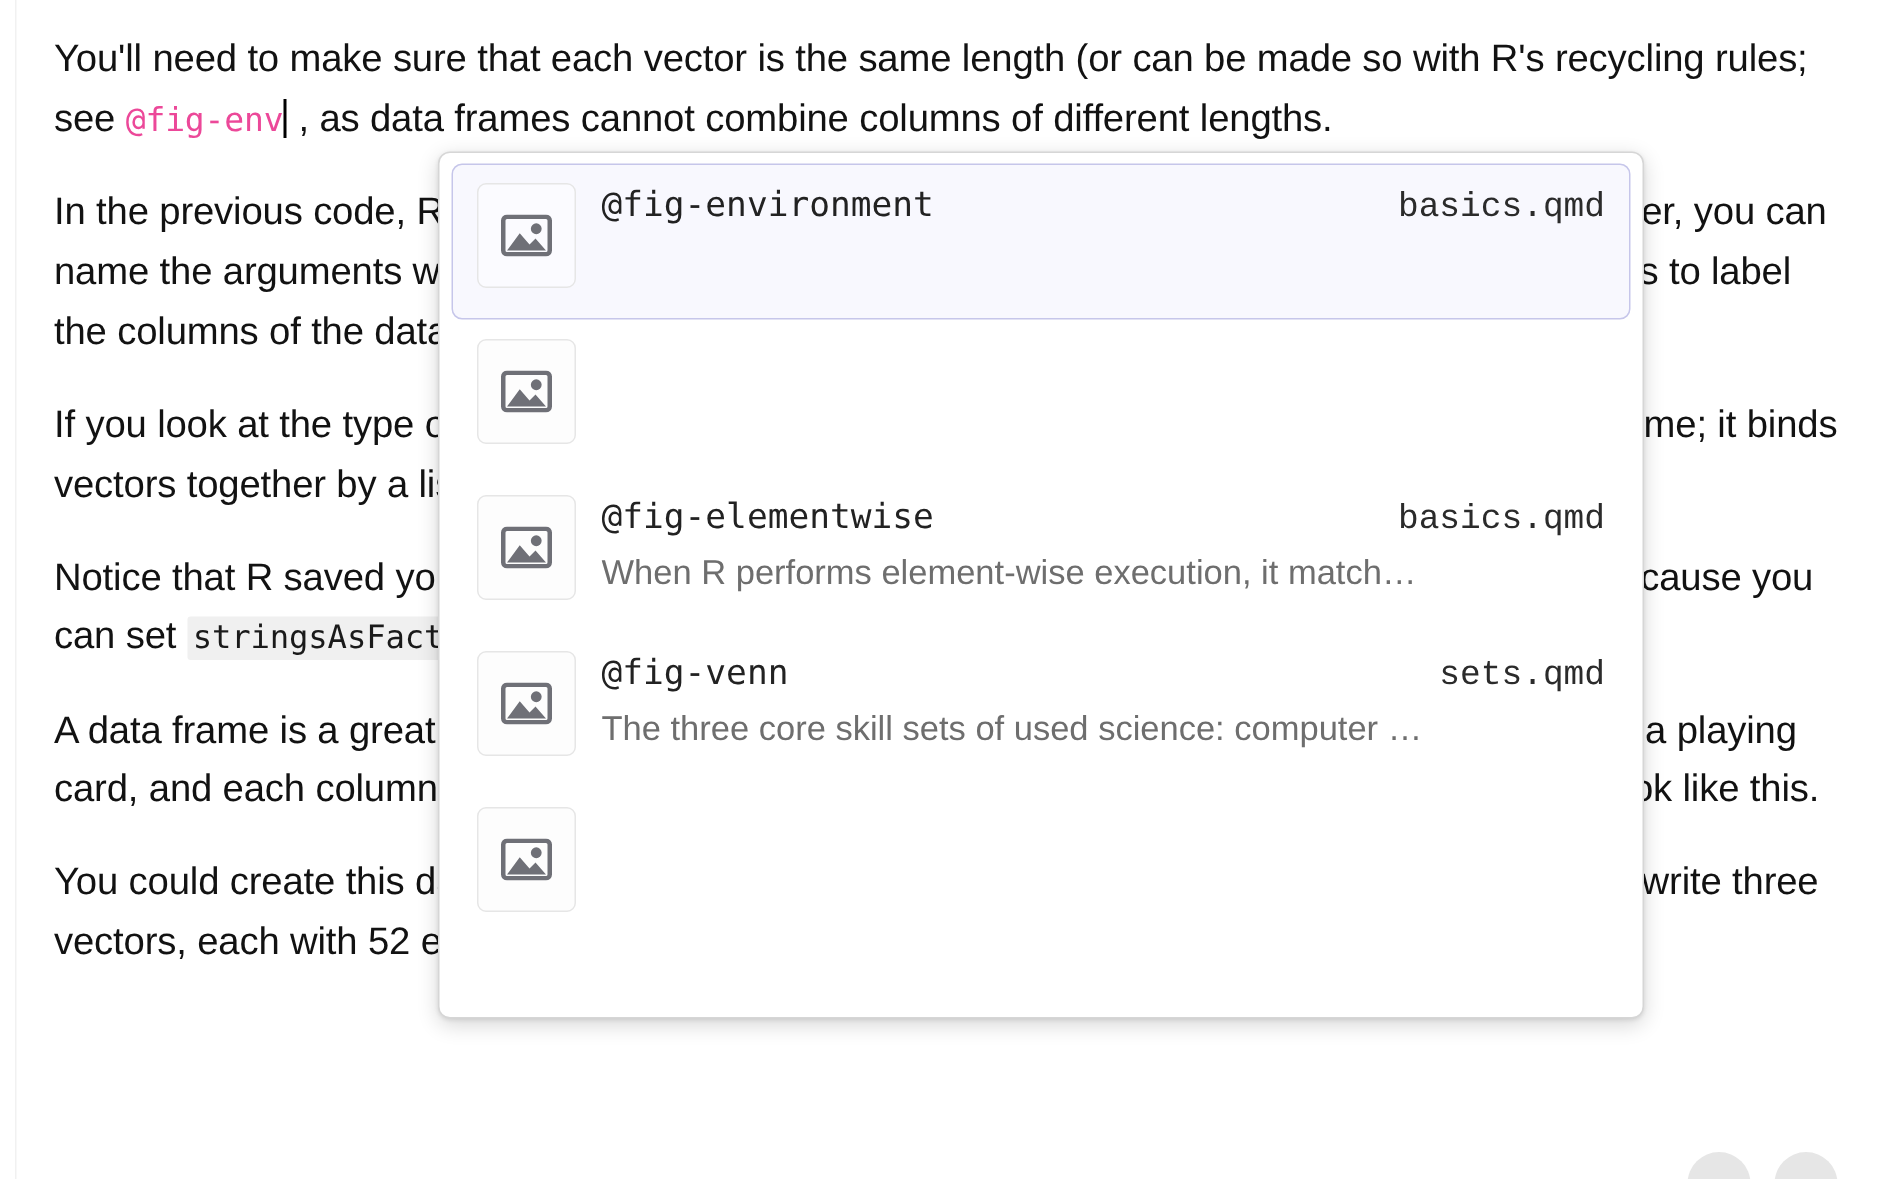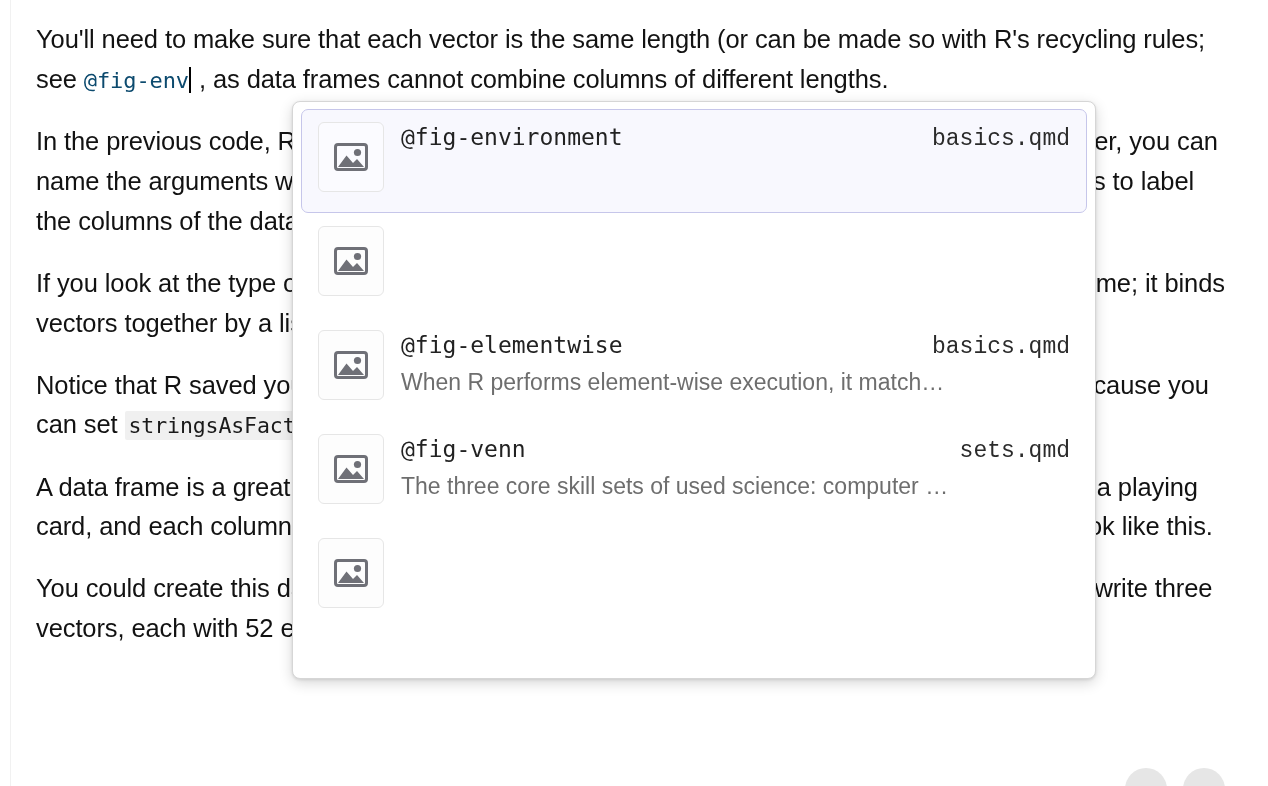--- a/index.html
+++ b/index.html
@@ -53,21 +53,21 @@
     font-size: 21.5px;
     background: #f0f0f0;
     color: #1a1a1a;
     padding: 2px 4px;
     border-radius: 2px;
     white-space: pre;
   }
   code.xref {
     font-family: "DejaVu Sans Mono", monospace;
     font-size: 22px;
-    color: #0c4a6e;
+    color: #ec4899;
     background: transparent;
     padding: 0;
     white-space: pre;
   }
   span.caret {
     display: inline-block;
     width: 2px;
     height: 26px;
     background: #000000;
     vertical-align: -5px;

